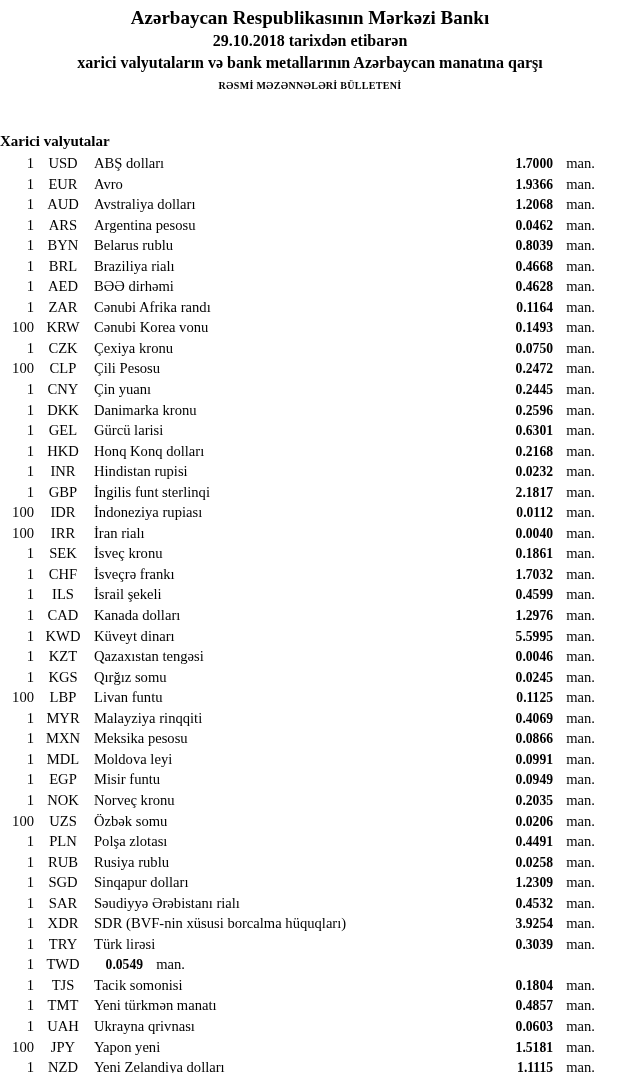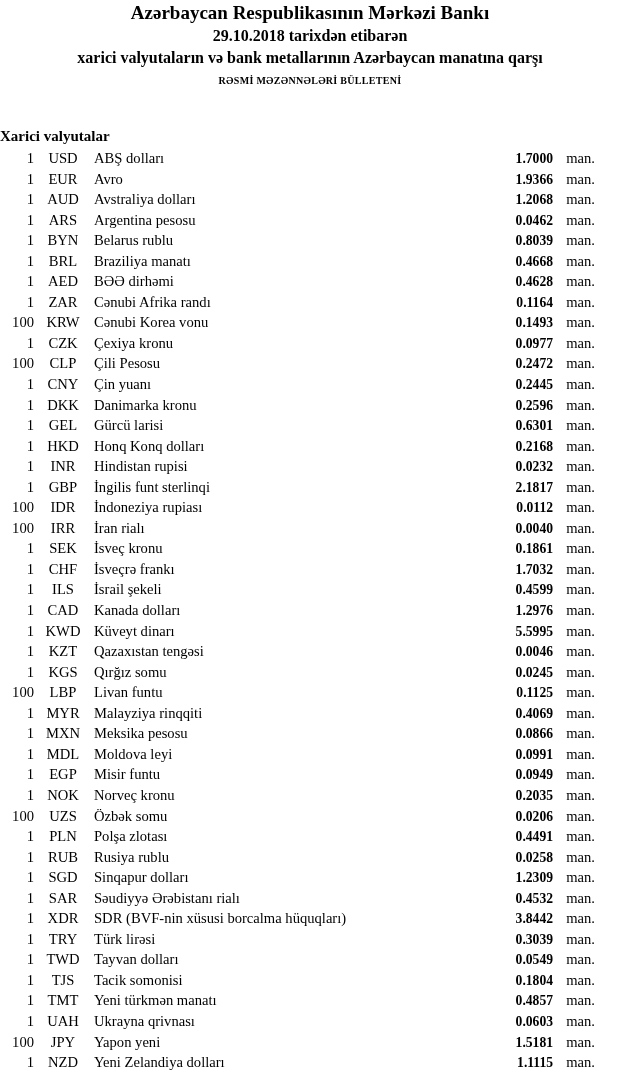--- a/index.html
+++ b/index.html
@@ -10,20 +10,21 @@
   body {
     width: 620px;
     font-family: "Liberation Serif", "DejaVu Serif", serif;
     color: #000000;
     -webkit-font-smoothing: antialiased;
   }
   .page {
     width: 620px;
     height: 1073px;
     box-sizing: border-box;
+    padding-top: 5px;
     overflow: hidden;
   }
   .header {
     text-align: center;
     font-weight: bold;
   }
   .doc-title {
     font-size: 19px;
     line-height: 25px;
   }
@@ -126,21 +127,21 @@
       <div class="row">
     <span class="qty">1</span>
     <span class="code">BYN</span>
     <span class="name">Belarus rublu</span>
     <span class="rate">0.8039</span>
     <span class="unit">man.</span>
   </div>
       <div class="row">
     <span class="qty">1</span>
     <span class="code">BRL</span>
-    <span class="name">Braziliya manatı</span>
+    <span class="name">Braziliya rialı</span>
     <span class="rate">0.4668</span>
     <span class="unit">man.</span>
   </div>
       <div class="row">
     <span class="qty">1</span>
     <span class="code">AED</span>
     <span class="name">BƏƏ dirhəmi</span>
     <span class="rate">0.4628</span>
     <span class="unit">man.</span>
   </div>
@@ -155,21 +156,21 @@
     <span class="qty">100</span>
     <span class="code">KRW</span>
     <span class="name">Cənubi Korea vonu</span>
     <span class="rate">0.1493</span>
     <span class="unit">man.</span>
   </div>
       <div class="row">
     <span class="qty">1</span>
     <span class="code">CZK</span>
     <span class="name">Çexiya kronu</span>
-    <span class="rate">0.0977</span>
+    <span class="rate">0.0750</span>
     <span class="unit">man.</span>
   </div>
       <div class="row">
     <span class="qty">100</span>
     <span class="code">CLP</span>
     <span class="name">Çili Pesosu</span>
     <span class="rate">0.2472</span>
     <span class="unit">man.</span>
   </div>
       <div class="row">
@@ -351,34 +352,33 @@
     <span class="qty">1</span>
     <span class="code">SAR</span>
     <span class="name">Səudiyyə Ərəbistanı rialı</span>
     <span class="rate">0.4532</span>
     <span class="unit">man.</span>
   </div>
       <div class="row">
     <span class="qty">1</span>
     <span class="code">XDR</span>
     <span class="name">SDR (BVF-nin xüsusi borcalma hüquqları)</span>
-    <span class="rate">3.8442</span>
+    <span class="rate">3.9254</span>
     <span class="unit">man.</span>
   </div>
       <div class="row">
     <span class="qty">1</span>
     <span class="code">TRY</span>
     <span class="name">Türk lirəsi</span>
     <span class="rate">0.3039</span>
     <span class="unit">man.</span>
   </div>
       <div class="row">
     <span class="qty">1</span>
     <span class="code">TWD</span>
-    <span class="name">Tayvan dolları</span>
     <span class="rate">0.0549</span>
     <span class="unit">man.</span>
   </div>
       <div class="row">
     <span class="qty">1</span>
     <span class="code">TJS</span>
     <span class="name">Tacik somonisi</span>
     <span class="rate">0.1804</span>
     <span class="unit">man.</span>
   </div>

